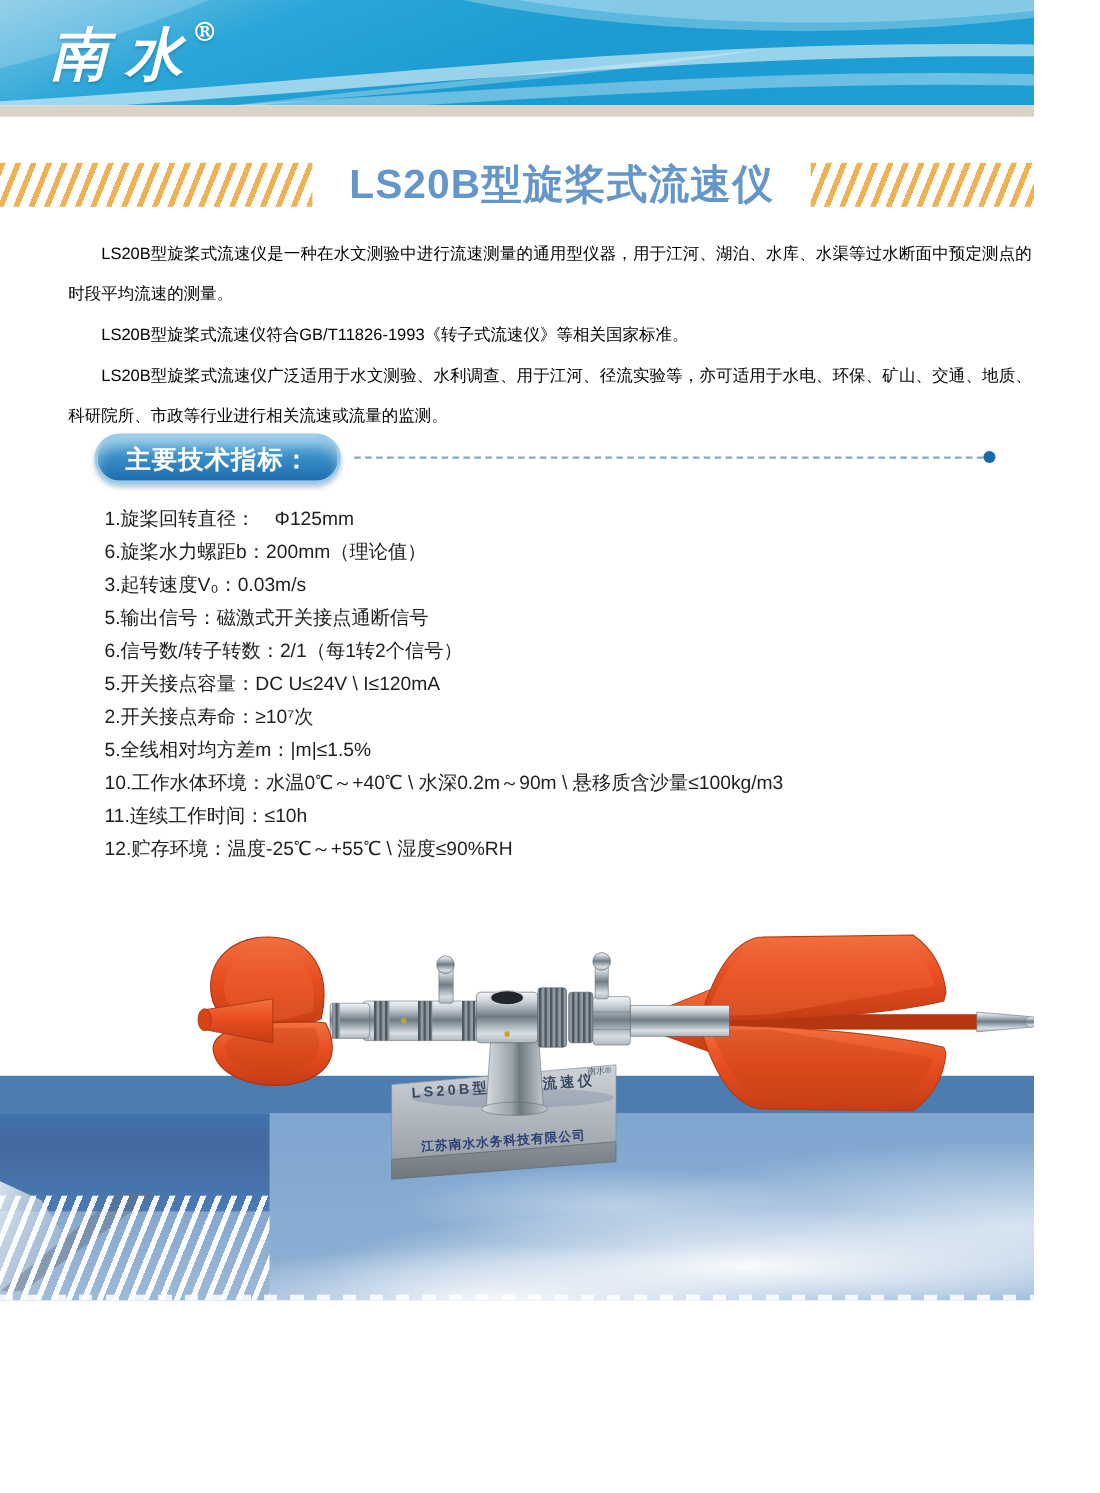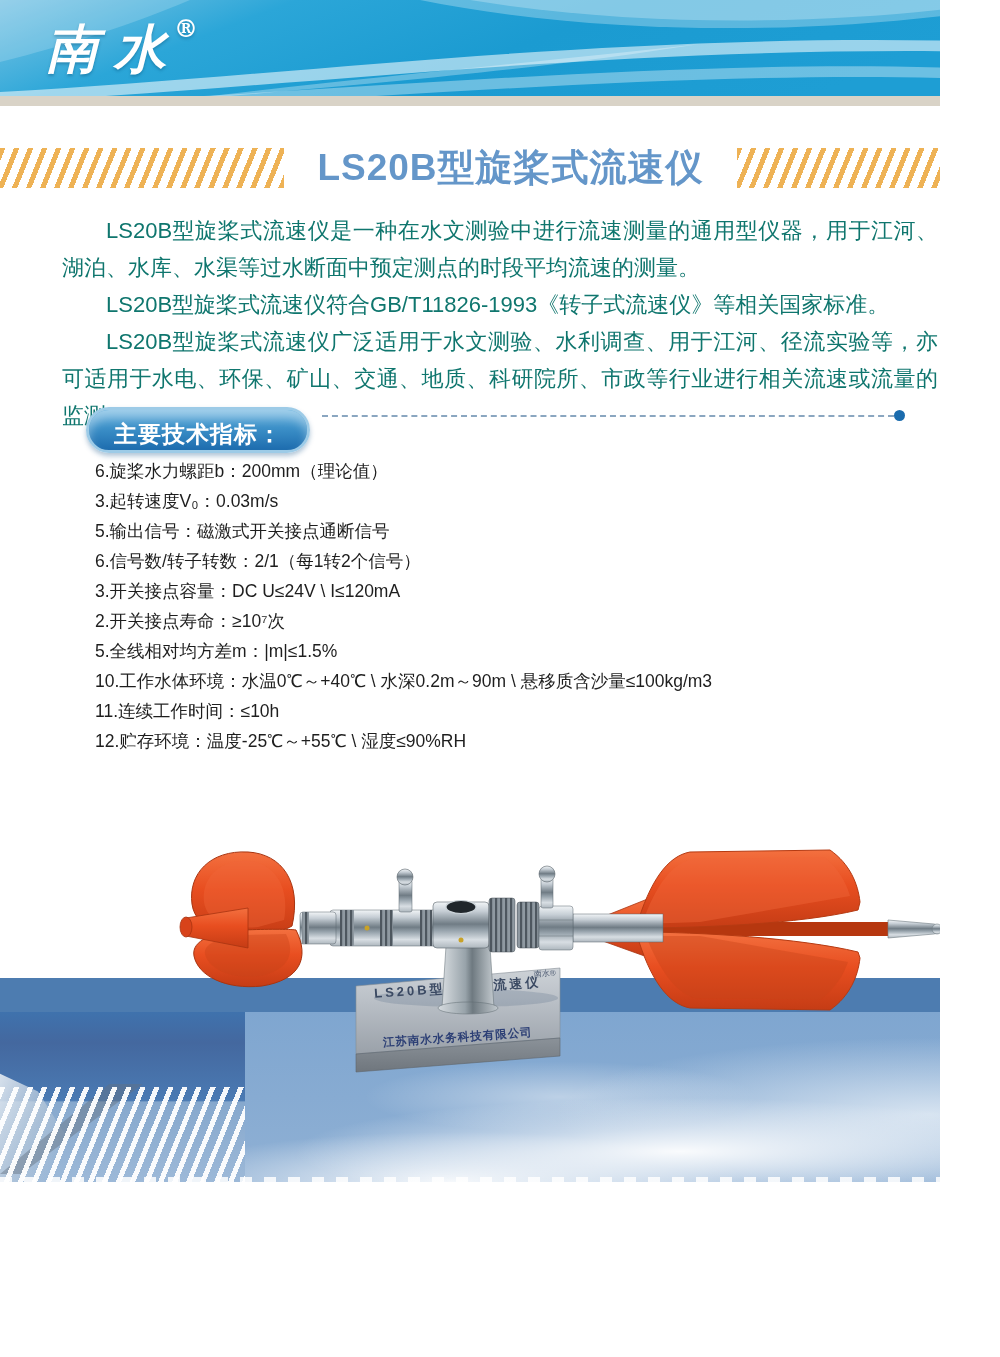--- a/index.html
+++ b/index.html
@@ -17,29 +17,29 @@
 
   
   .title-row{position:absolute;top:142px;left:0;width:1000px;height:52px;display:flex;align-items:center;}
   .stripes{height:40px;background:repeating-linear-gradient(112deg,#eeb255 0 5px,rgba(0,0,0,0) 5px 13px);}
   .stripes-left{width:284px;}
   .stripes-right{width:263px;}
   .page-title{flex:1;text-align:center;font-size:37px;font-weight:bold;color:#6496c9;
               white-space:nowrap;letter-spacing:1px;}
 
   
-  .intro{position:absolute;top:212px;left:62px;width:876px;font-size:22px;line-height:37px;color:#0f766e;}
+  .intro{position:absolute;top:212px;left:62px;width:876px;font-size:15px;line-height:37px;color:#000000;}
   .intro p{margin:0;text-indent:2em;text-align:justify;}
 
   
   .badge-row{position:absolute;top:394px;left:0;width:1000px;height:50px;}
-  .badge{position:absolute;left:86px;top:13px;width:224px;height:46px;border-radius:26px;box-sizing:border-box;
+  .badge{position:absolute;left:86px;top:0;width:224px;height:46px;border-radius:26px;box-sizing:border-box;
          background:linear-gradient(180deg,#6db5e0 0%,#3c90c8 45%,#1d6cae 100%);
          border:3px solid #9dcbe7;box-shadow:0 3px 5px rgba(30,90,140,.35),inset 0 8px 10px rgba(255,255,255,.35);
-         display:flex;align-items:flex-end;justify-content:center;}
+         display:flex;align-items:center;justify-content:center;}
   .badge span{color:#fff;font-size:23px;font-weight:bold;letter-spacing:1px;}
   .dash-line{position:absolute;left:322px;top:21px;width:572px;height:0;border-top:2px dashed #8aa6c0;}
   .dash-dot{position:absolute;left:894px;top:16px;width:11px;height:11px;border-radius:50%;background:#1a6bad;}
 
   
   .spec-list{position:absolute;top:456px;left:95px;width:880px;}
   .spec-item{font-size:17.5px;line-height:30px;color:#1e1e1e;white-space:nowrap;}
 
   
   .sky{position:absolute;top:978px;left:0;width:1000px;height:204px;
@@ -106,25 +106,26 @@
 
   <div class="badge-row">
     <div class="badge">
       <span>主要技术指标：</span>
     </div>
     <div class="dash-line"></div>
     <div class="dash-dot"></div>
   </div>
 
   <div class="spec-list">
+      <div class="spec-item">1.旋桨回转直径：　Φ125mm</div>
       <div class="spec-item">6.旋桨水力螺距b：200mm（理论值）</div>
       <div class="spec-item">3.起转速度V₀：0.03m/s</div>
       <div class="spec-item">5.输出信号：磁激式开关接点通断信号</div>
       <div class="spec-item">6.信号数/转子转数：2/1（每1转2个信号）</div>
-      <div class="spec-item">3.开关接点容量：DC U≤24V \ I≤120mA</div>
+      <div class="spec-item">5.开关接点容量：DC U≤24V \ I≤120mA</div>
       <div class="spec-item">2.开关接点寿命：≥10⁷次</div>
       <div class="spec-item">5.全线相对均方差m：|m|≤1.5%</div>
       <div class="spec-item">10.工作水体环境：水温0℃～+40℃ \ 水深0.2m～90m \ 悬移质含沙量≤100kg/m3</div>
       <div class="spec-item">11.连续工作时间：≤10h</div>
       <div class="spec-item">12.贮存环境：温度-25℃～+55℃ \ 湿度≤90%RH</div>
     </div>
 
   <div class="sky">
     <div class="sky-clouds"></div>
     <div class="sky-left">

